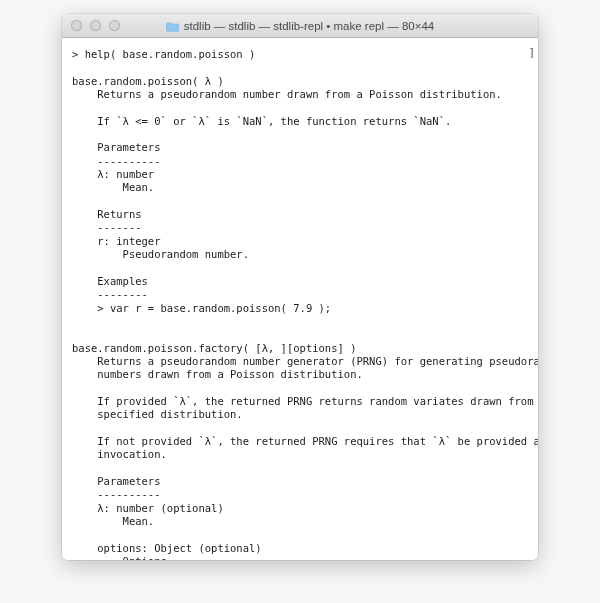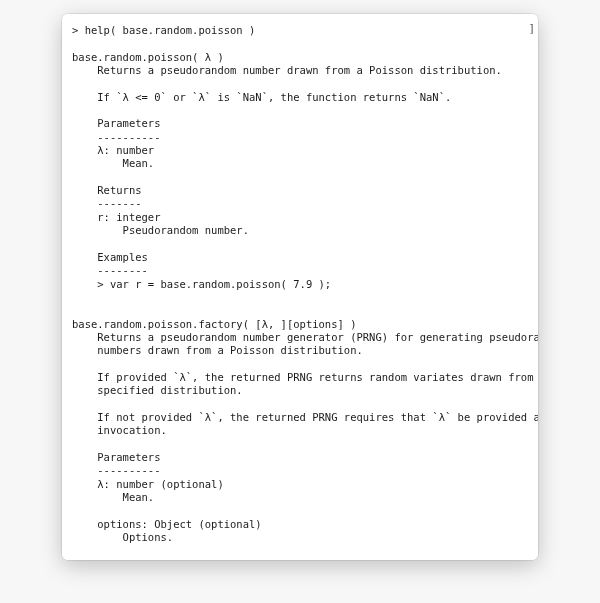--- a/index.html
+++ b/index.html
@@ -101,20 +101,35 @@
     font-size: 11px;
     color: #555;
   }
 </style>
 </head>
 <body>
 
 <div id="root">
   <div class="window">
 
+    <div class="titlebar">
+      <div class="traffic">
+        <span class="dot"></span>
+        <span class="dot"></span>
+        <span class="dot"></span>
+      </div>
+      <div class="title-center">
+        <span class="folder-icon">
+          <svg width="13" height="10" viewBox="0 0 13 10" xmlns="http://www.w3.org/2000/svg">
+            <path d="M0.5 1.8c0-.5.4-.9.9-.9h3.2l1.1 1.1h6c.5 0 .9.4.9.9v5.4c0 .5-.4.9-.9.9H1.4c-.5 0-.9-.4-.9-.9V1.8z" fill="#8ec7ef" stroke="#6fb4e0" stroke-width="0.6"></path>
+          </svg>
+        </span>
+        <span class="title-text">stdlib — stdlib — stdlib-repl • make repl — 80×44</span>
+      </div>
+    </div>
 
     <div class="term-body">
       <span class="scroll-caret">]</span>
       <pre class="term">&gt; help( base.random.poisson )
 
 base.random.poisson( λ )
     Returns a pseudorandom number drawn from a Poisson distribution.
 
     If `λ &lt;= 0` or `λ` is `NaN`, the function returns `NaN`.
 

